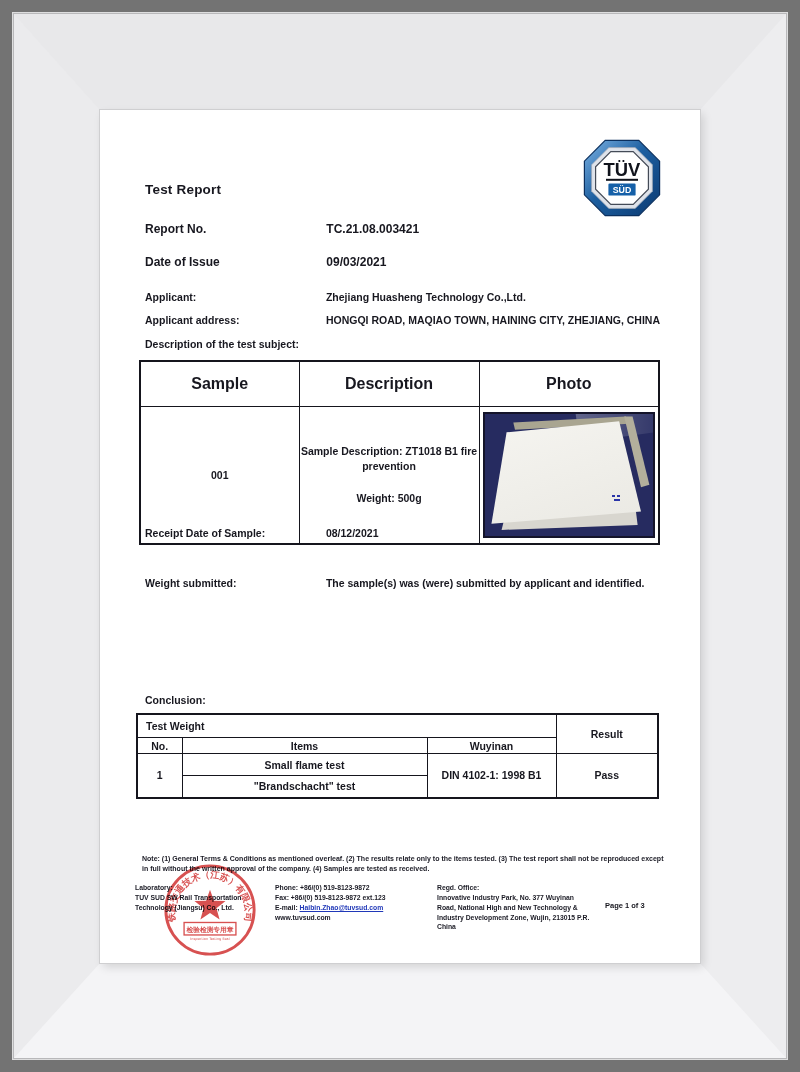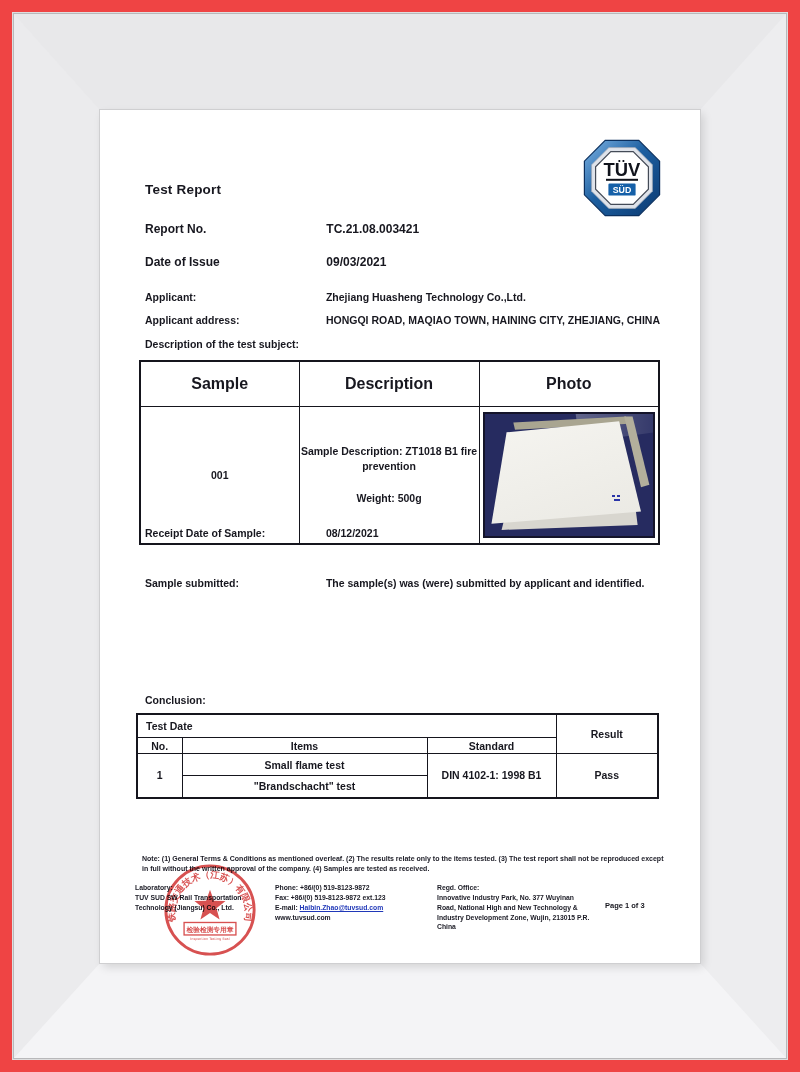--- a/index.html
+++ b/index.html
@@ -1,16 +1,16 @@
 <!DOCTYPE html>
 <html><head>
 <meta charset="utf-8">
 <style>
   html,body{margin:0;padding:0;background:#ffffff;}
-  .scene{position:relative;width:800px;height:1072px;background:#ef4444;overflow:hidden;
+  .scene{position:relative;width:800px;height:1072px;background:#737373;overflow:hidden;
          font-family:"Liberation Sans",sans-serif;color:#17171f;}
   
   .frame-outer-line{position:absolute;inset:12px;border:1px solid #dededf;pointer-events:none;}
   .frame-bevel{position:absolute;inset:14px;box-sizing:border-box;width:772px;height:1044px;
       border-style:solid;border-width:96px 86px 95px 86px;
       border-top-color:#e8e8ea;border-left-color:#ebebed;
       border-right-color:#ededef;border-bottom-color:#f4f4f6;
       box-shadow:0 0 0 1px #b8b8ba;}
   
   .document{position:absolute;left:100px;top:110px;width:600px;height:853px;background:#ffffff;
@@ -154,43 +154,43 @@
         </tr>
       </tbody>
         </table>
     </div>
 
     <div class="row fs10" style="top:417px;">
       <span class="lbl">Receipt Date of Sample:</span>
       <span class="val">08/12/2021</span>
     </div>
     <div class="row fs10" style="top:467px;">
-      <span class="lbl">Sample submitted:</span>
+      <span class="lbl">Weight submitted:</span>
       <span class="val">The sample(s) was (were) submitted by applicant and identified.</span>
     </div>
 
     <div class="abs b fs10" style="left:45px;top:584px;">Conclusion:</div>
 
     <div class="conclusion-table">
       <table>
         <colgroup>
             <col style="width:45px">
             <col style="width:245px">
             <col style="width:129px">
             <col style="width:102px">
           </colgroup>
         <tbody>
             <tr>
-          <td colspan="3" class="ct-group">Test Date</td>
+          <td colspan="3" class="ct-group">Test Weight</td>
           <td rowspan="2">Result</td>
         </tr>
         <tr class="ct-sub">
           <td>No.</td>
           <td>Items</td>
-          <td>Standard</td>
+          <td>Wuyinan</td>
         </tr>
         <tr class="ct-item">
           <td rowspan="2">1</td>
           <td>Small flame test</td>
           <td rowspan="2">DIN 4102-1: 1998 B1</td>
           <td rowspan="2">Pass</td>
         </tr>
         <tr class="ct-item">
           <td>"Brandschacht" test</td>
         </tr>

